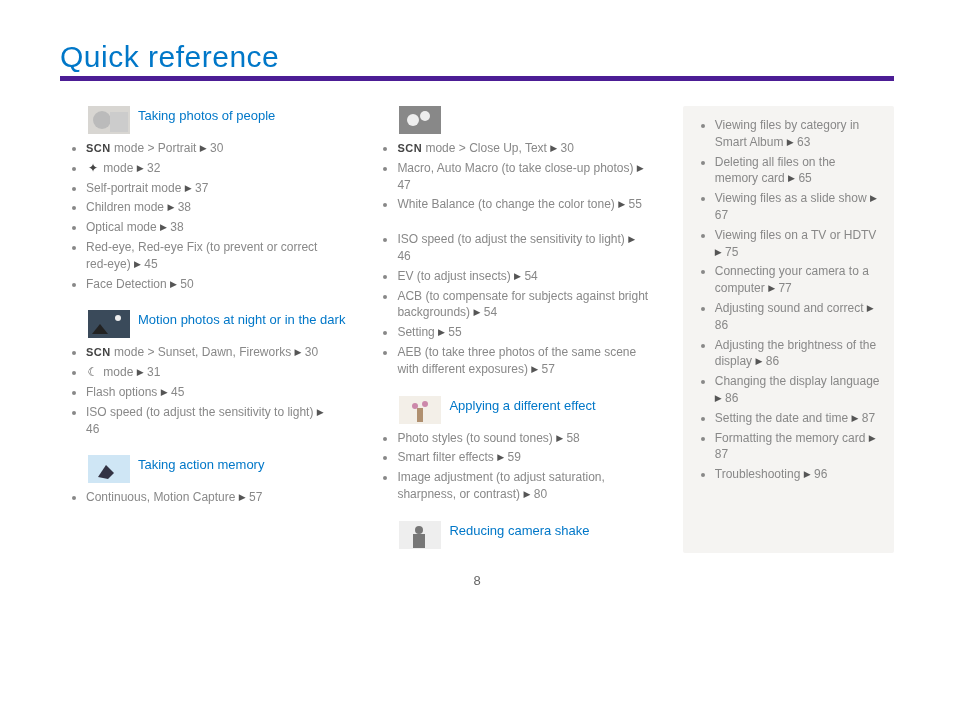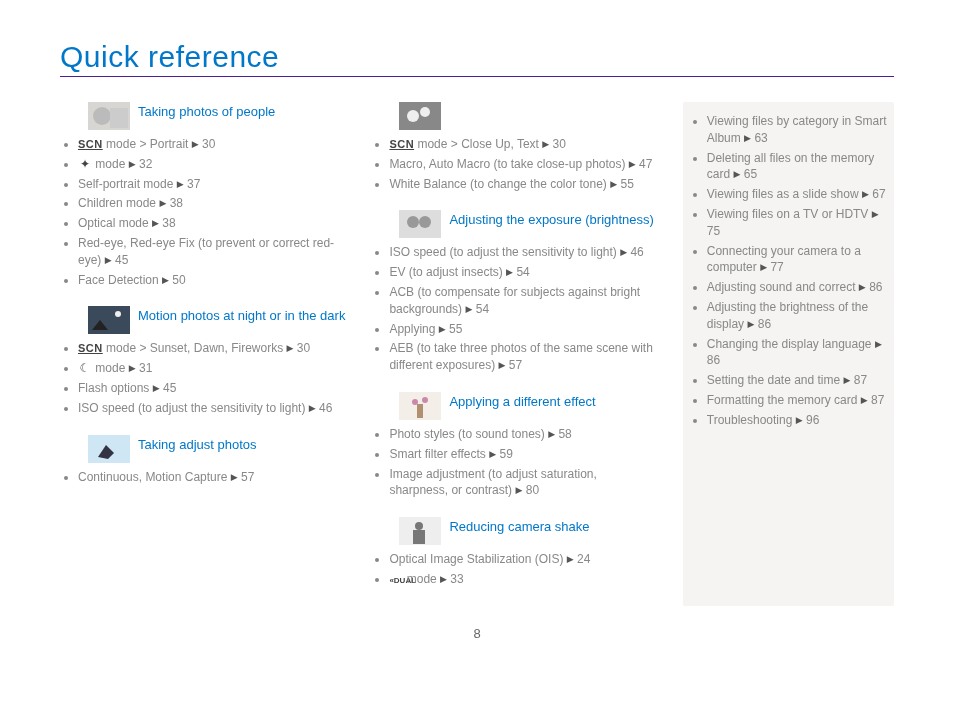--- a/index.html
+++ b/index.html
@@ -11,21 +11,21 @@
     width: 954px;
     box-sizing: border-box;
     background: #fff;
   }
   h1.page-title {
     font-size: 30px;
     font-weight: 300;
     color: #0077c8;
     margin: 0 0 4px 0;
     letter-spacing: 0.5px;
-    border-bottom: 1px solid #4c1d95;
+    border-bottom: 5px solid #4c1d95;
     padding-bottom: 2px;
   }
   .cols {
     display: flex;
     gap: 24px;
     margin-top: 25px;
   }
   .col {  }
   .col1 { width: 300px; }
   .col2 { width: 300px; }
@@ -52,31 +52,30 @@
     font-size: 13px;
     line-height: 1.25;
     padding-top: 2px;
   }
   ul.items {
     list-style: disc;
     margin: 6px 0 18px 0;
     padding-left: 18px;
   }
   ul.items li {
-    margin: 3px 0;
+    margin: 3px 8px;
     line-height: 1.4;
     color: #888;
   }
   .scn {
     font-family: Arial, sans-serif;
     font-weight: bold;
     color: #444;
     font-size: 11px;
     letter-spacing: 0.5px;
-    text-decoration: underline;
   }
   .tri {
     color: #555;
     font-size: 9px;
     vertical-align: 1px;
   }
   .ico {
     display:inline-block; width:14px; text-align:center; color:#444;
   }
   .col3 ul.items { margin-top:0; margin-bottom:0; }
@@ -132,21 +131,21 @@
         <li><span>ISO speed (to adjust the sensitivity to light)</span> <span class="tri">▶</span> <span>46</span></li>
       </ul>
       <div class="section-header">
         <span class="thumb">
           <svg viewBox="0 0 42 28">
             <rect width="42" height="28" fill="#d8d6d2"></rect>
             <rect width="42" height="28" fill="#cfe6f5"></rect>
             <path d="M10 22 L18 10 L26 18 L20 24 Z" fill="#334"></path>
           </svg>
         </span>
-        <span class="section-title">Taking adjust photos</span>
+        <span class="section-title">Taking action memory</span>
       </div>
       <ul class="items">
         <li><span>Continuous, Motion Capture</span> <span class="tri">▶</span> <span>57</span></li>
       </ul>
     </div>
   <div class="col col2" id="col2">
       <div class="section-header">
         <span class="thumb">
           <svg viewBox="0 0 42 28">
             <rect width="42" height="28" fill="#d8d6d2"></rect>
@@ -154,36 +153,25 @@
             <circle cx="14" cy="14" r="6" fill="#eee"></circle>
             <circle cx="26" cy="10" r="5" fill="#eee"></circle>
           </svg>
         </span>
       </div>
       <ul class="items">
         <li><span class="scn">SCN</span><span> mode &gt; Close Up, Text</span> <span class="tri">▶</span> <span>30</span></li>
         <li><span>Macro, Auto Macro (to take close-up photos)</span> <span class="tri">▶</span> <span>47</span></li>
         <li><span>White Balance (to change the color tone)</span> <span class="tri">▶</span> <span>55</span></li>
       </ul>
-      <div class="section-header">
-        <span class="thumb">
-          <svg viewBox="0 0 42 28">
-            <rect width="42" height="28" fill="#d8d6d2"></rect>
-            <rect width="42" height="28" fill="#ddd"></rect>
-            <circle cx="14" cy="12" r="6" fill="#999"></circle>
-            <circle cx="26" cy="12" r="6" fill="#999"></circle>
-          </svg>
-        </span>
-        <span class="section-title">Adjusting the exposure (brightness)</span>
-      </div>
       <ul class="items">
         <li><span>ISO speed (to adjust the sensitivity to light)</span> <span class="tri">▶</span> <span>46</span></li>
         <li><span>EV (to adjust insects)</span> <span class="tri">▶</span> <span>54</span></li>
         <li><span>ACB (to compensate for subjects against bright backgrounds)</span> <span class="tri">▶</span> <span>54</span></li>
-        <li><span>Applying</span> <span class="tri">▶</span> <span>55</span></li>
+        <li><span>Setting</span> <span class="tri">▶</span> <span>55</span></li>
         <li><span>AEB (to take three photos of the same scene with different exposures)</span> <span class="tri">▶</span> <span>57</span></li>
       </ul>
       <div class="section-header">
         <span class="thumb">
           <svg viewBox="0 0 42 28">
             <rect width="42" height="28" fill="#d8d6d2"></rect>
             <rect width="42" height="28" fill="#f3efe8"></rect>
             <rect x="18" y="12" width="6" height="14" fill="#b09070"></rect>
             <circle cx="16" cy="10" r="3" fill="#c8a"></circle>
             <circle cx="26" cy="8" r="3" fill="#c8a"></circle>
@@ -200,24 +188,20 @@
         <span class="thumb">
           <svg viewBox="0 0 42 28">
             <rect width="42" height="28" fill="#d8d6d2"></rect>
             <rect width="42" height="28" fill="#eee"></rect>
             <circle cx="20" cy="9" r="4" fill="#777"></circle>
             <rect x="14" y="13" width="12" height="14" fill="#777"></rect>
           </svg>
         </span>
         <span class="section-title">Reducing camera shake</span>
       </div>
-      <ul class="items">
-        <li><span>Optical Image Stabilization (OIS)</span> <span class="tri">▶</span> <span>24</span></li>
-        <li><span class="ico" style="font-size:8px;font-weight:bold;">«<span style="font-size:8px">DUAL</span></span><span> mode</span> <span class="tri">▶</span> <span>33</span></li>
-      </ul>
     </div>
   <div class="col col3">
     <ul class="items" id="col3list">
         <li><span>Viewing files by category in Smart Album</span> <span class="tri">▶</span> <span>63</span></li>
         <li><span>Deleting all files on the memory card</span> <span class="tri">▶</span> <span>65</span></li>
         <li><span>Viewing files as a slide show</span> <span class="tri">▶</span> <span>67</span></li>
         <li><span>Viewing files on a TV or HDTV</span> <span class="tri">▶</span> <span>75</span></li>
         <li><span>Connecting your camera to a computer</span> <span class="tri">▶</span> <span>77</span></li>
         <li><span>Adjusting sound and correct</span> <span class="tri">▶</span> <span>86</span></li>
         <li><span>Adjusting the brightness of the display</span> <span class="tri">▶</span> <span>86</span></li>

